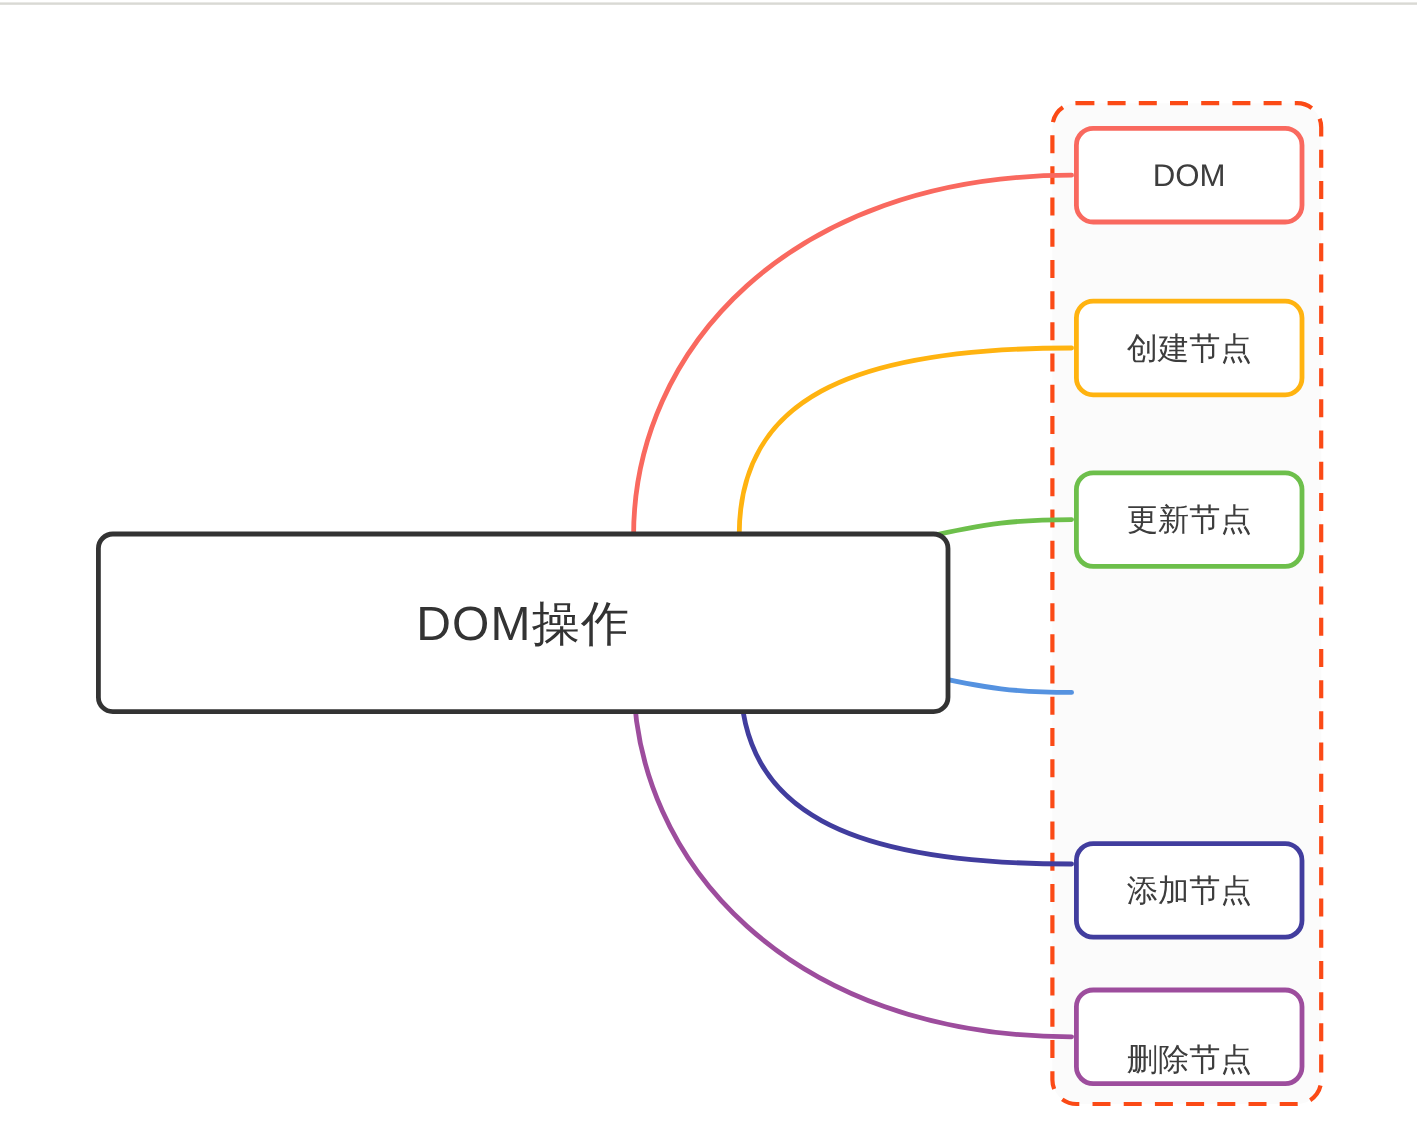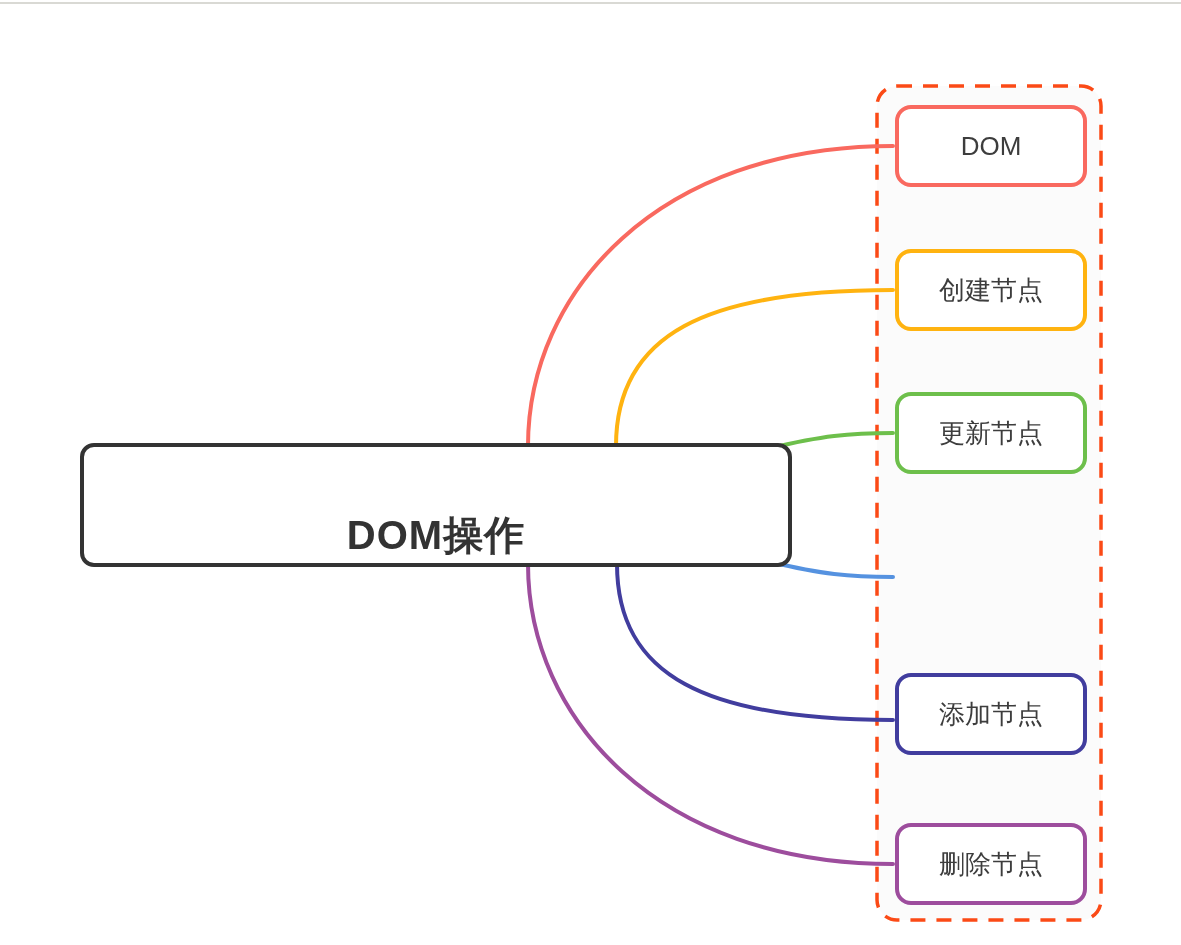--- a/index.html
+++ b/index.html
@@ -35,27 +35,26 @@
     background: #ffffff;
     display: flex;
     align-items: center;
     justify-content: center;
     border-style: solid;
   }
   .root-node {
     left: 80px;
     top: 443px;
     width: 712px;
-    height: 124px;
+    height: 152px;
     border-width: 4px;
     border-radius: 14px;
     font-size: 40px;
-    font-weight: 700;
+    font-weight: 400;
     letter-spacing: 1px;
-    align-items: flex-end;
   }
   .child-node {
     left: 895px;
     width: 192px;
     height: 82px;
     border-width: 4px;
     border-radius: 16px;
     font-size: 26px;
     color: #3d3d3d;
   }
@@ -86,20 +85,20 @@
 
   <div class="node child-node" style="top: 105px; border-color: rgb(249, 105, 95);">
     <span class="label">DOM</span>
   </div>
   <div class="node child-node" style="top: 249px; border-color: rgb(255, 179, 16); text-align: center;">
     <span class="label">创建节点</span>
   </div>
   <div class="node child-node" style="top: 392px; border-color: rgb(109, 191, 75);">
     <span class="label">更新节点</span>
   </div>
-  <div class="node child-node" style="top: 673px; border-color: rgb(65, 61, 158);">
+  <div class="node child-node" style="top: 701px; border-color: rgb(65, 61, 158);">
     <span class="label">添加节点</span>
   </div>
-  <div class="node child-node" style="top: 823px; border-color: rgb(157, 77, 157);">
+  <div class="node child-node" style="top: 823px; border-color: rgb(157, 77, 157); align-items: flex-end;">
     <span class="label">删除节点</span>
   </div>
 
 </div>
 
 </body></html>

